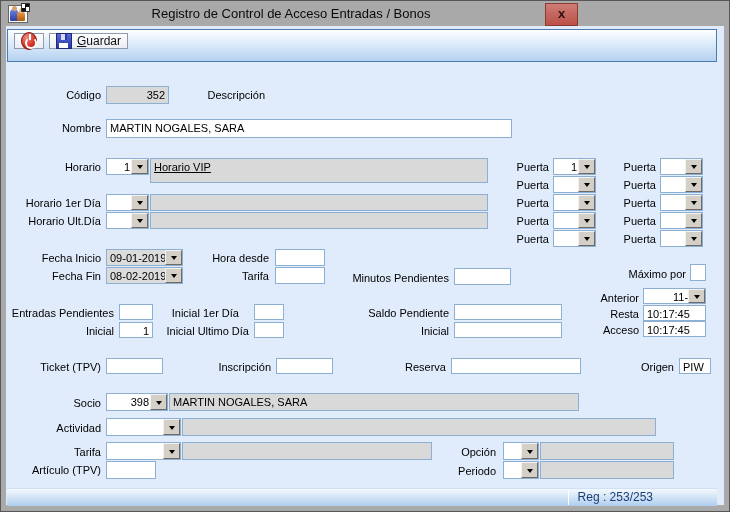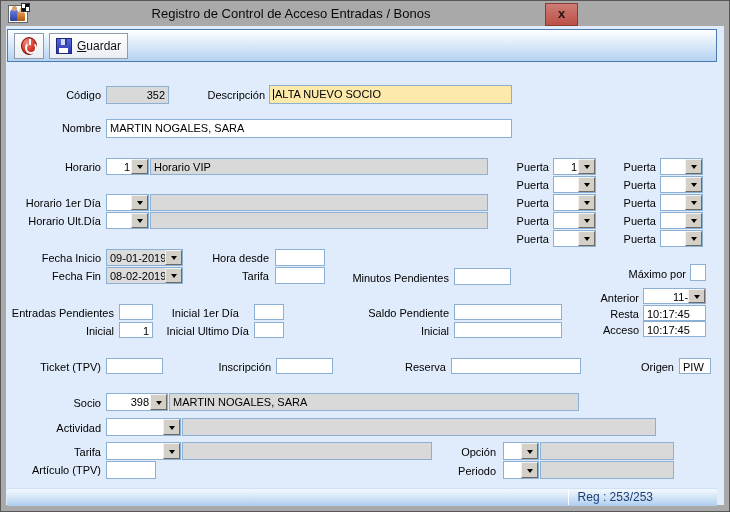--- a/index.html
+++ b/index.html
@@ -21,21 +21,21 @@
     border-radius:50%;background:#e8c49a;}
   .app-icon .grid{position:absolute;right:-3px;top:-3px;width:7px;height:7px;
     background:conic-gradient(#111 25%,#fff 0 50%,#111 0 75%,#fff 0);border:1px solid #333;}
   .close-btn{position:absolute;right:3px;top:2px;width:31px;height:21px;
     background:linear-gradient(#cd7d75,#bb5047);border:1px solid #8c3b33;
     color:#29110d;font-weight:bold;font-size:13px;text-align:center;line-height:19px;cursor:default;}
   
   .client{position:absolute;left:5px;top:25px;width:718px;height:479px;background:#e0ecfb;}
   .toolbar{position:absolute;left:6px;top:28px;width:710px;height:33px;box-sizing:border-box;
     border:1px solid #4d7ab0;background:linear-gradient(#ffffff,#dcebfa 45%,#b4d2f0);}
-  .tbtn{position:absolute;top:3px;height:26px;box-sizing:border-box;border:1px solid #8f9bac;
+  .tbtn{position:absolute;top:3px;height:16px;box-sizing:border-box;border:1px solid #8f9bac;
     background:linear-gradient(#ffffff,#e9edf3);display:inline-flex;align-items:center;
     justify-content:center;gap:5px;font-size:12px;color:#111;padding:0 6px;}
   .power-icon{width:18px;height:18px;border-radius:50%;
     background:radial-gradient(circle at 35% 30%,#ef8e86,#d63527 55%,#971408);
     border:1px solid #7d150b;position:relative;box-sizing:border-box;}
   .power-icon::after{content:"";position:absolute;left:3px;top:4px;width:8px;height:8px;
     border:2px solid #fff;border-radius:50%;border-top-color:transparent;}
   .power-icon::before{content:"";position:absolute;left:7px;top:1px;width:2px;height:6px;background:#fff;z-index:1;}
   .floppy-icon{width:14px;height:14px;position:relative;border:1px solid #1d2878;
     background:linear-gradient(#5968d8,#2a37a8);}
@@ -88,33 +88,32 @@
     </div>
     <div class="tbtn" style="left:41px;">
       <span class="floppy-icon"></span>
       <span class="mnemonic">Guardar</span>
     </div>
   </div>
 
   <div class="lbl" style="left:0;width:100px;top:88px;">Código</div>
   <div class="f gray right" style="left:105px;top:85px;width:63px;height:18px;">352</div>
   <div class="lbl" style="left:178px;width:86px;top:88px;">Descripción</div>
-  <div class="f yellow" style="left:268px;top:84px;width:243px;height:19px;"><span class="caret"></span><span>ALTA NUEVO SOCIO</span></div>
 
   <div class="lbl" style="left:0;width:100px;top:121px;">Nombre</div>
   <div class="f" style="left:105px;top:118px;width:406px;height:19px;">MARTIN NOGALES, SARA</div>
 
   <div class="lbl" style="left:0;width:100px;top:160px;">Horario</div>
   <div class="f combo" style="left:105px;top:157px;width:43px;height:17px;">
     <span class="val vr">1</span>
     <span class="dd">
         <span class="arr"></span>
       </span>
   </div>
-  <div class="f gray" style="left:149px;top:157px;width:338px;height:17px;">Horario VIP</div>
+  <div class="f gray" style="left:149px;top:157px;width:338px;height:25px;text-decoration:underline;">Horario VIP</div>
 
   <div class="lbl" style="left:0;width:100px;top:196px;">Horario 1er Día</div>
   <div class="f combo" style="left:105px;top:193px;width:43px;height:17px;">
     <span class="val vr"></span>
     <span class="dd">
         <span class="arr"></span>
       </span>
   </div>
   <div class="f gray" style="left:149px;top:193px;width:338px;height:17px;"></div>
 

